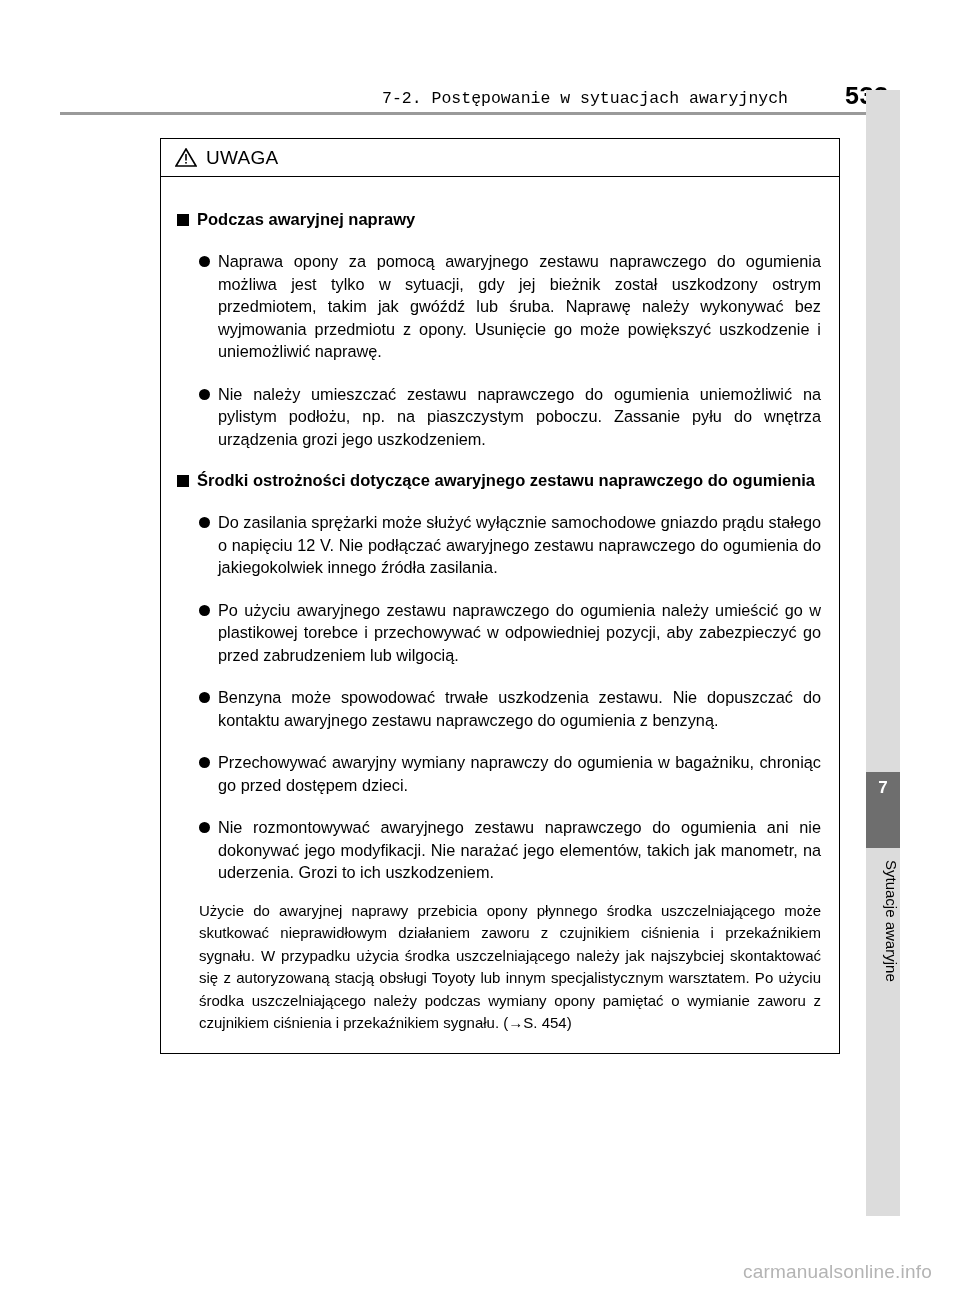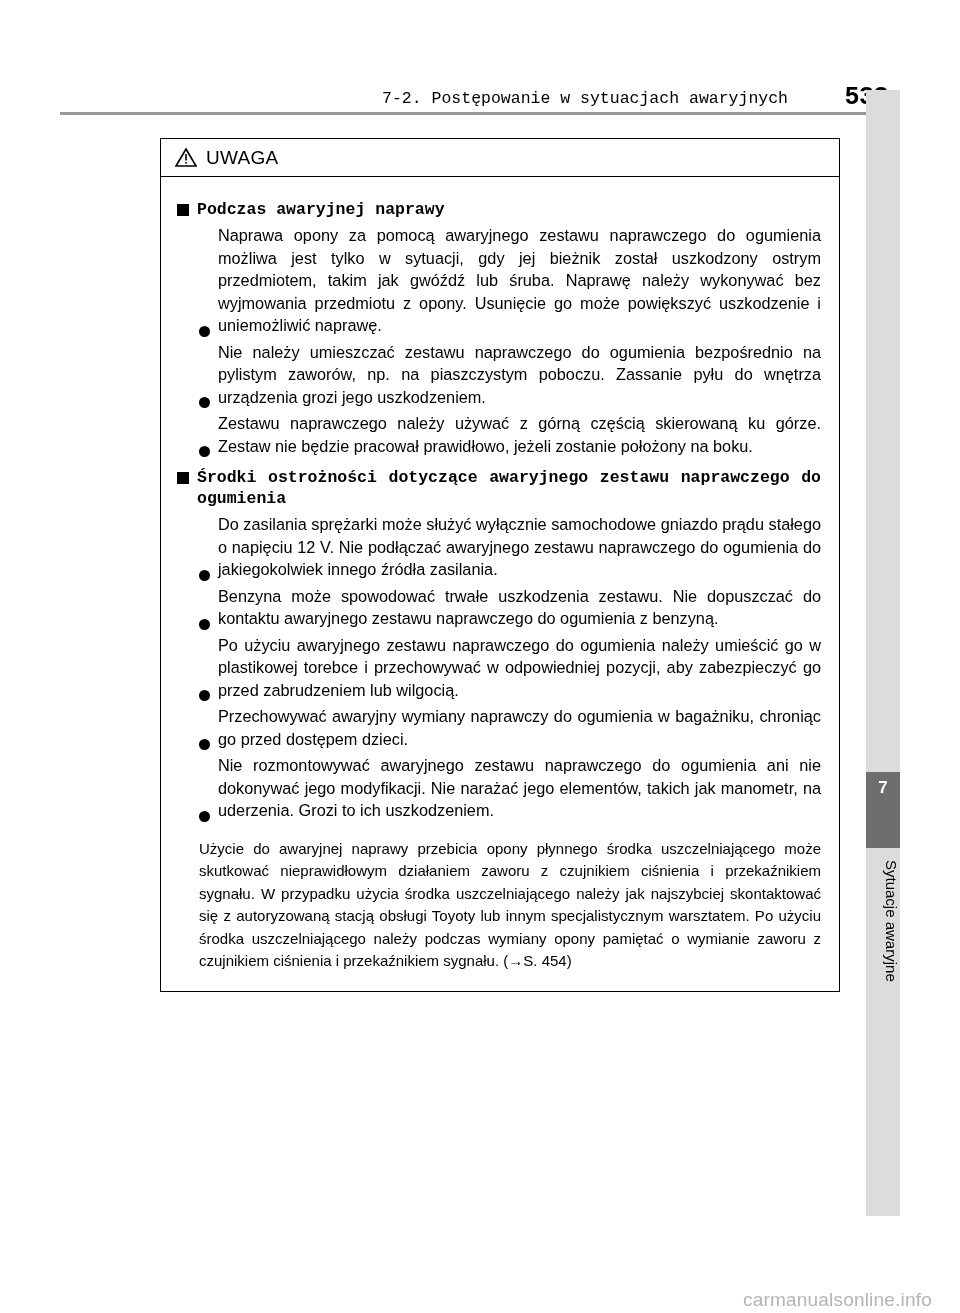--- a/index.html
+++ b/index.html
@@ -119,42 +119,41 @@
     letter-spacing: 0.3px;
   }
   .warn-body {
     padding: 12px 18px 18px 16px;
   }
 
   
   .sq-head {
     display: flex;
     align-items: flex-start;
-    margin-top: 10px;
+    margin-top: 20px;
     margin-bottom: 2px;
-    font-family: Liberation Mono, monospace;
   }
   .sq-marker {
     width: 12px;
     height: 12px;
     background: #000;
     margin-top: 5px;
     margin-right: 8px;
     flex: none;
   }
   .sq-text {
     font-size: 16.5px;
     font-weight: bold;
     line-height: 21px;
     text-align: justify;
   }
   .bullet-item {
     display: flex;
-    align-items: flex-end;
-    margin-top: 4px;
+    align-items: flex-start;
+    margin-top: 20px;
     padding-left: 22px;
   }
   .bullet-dot {
     width: 11px;
     height: 11px;
     border-radius: 50%;
     background: #000;
     margin-top: 6px;
     margin-right: 8px;
     flex: none;
@@ -171,21 +170,21 @@
     text-align: justify;
     text-justify: inter-word;
     margin-top: 16px;
     padding-left: 22px;
   }
 
   
   .footer-mark {
     position: absolute;
     right: 28px;
-    bottom: 2px;
+    bottom: 30px;
     font-size: 19px;
     color: #b4b4b4;
     letter-spacing: 0.2px;
   }
 </style>
 </head>
 <body>
 
 <div class="header">
   <div class="header-title">7-2. Postępowanie w sytuacjach awaryjnych</div>
@@ -217,43 +216,39 @@
       <span class="sq-marker"></span>
       <span class="sq-text">Podczas awaryjnej naprawy</span>
     </div>
 
     <div class="bullet-item">
       <span class="bullet-dot"></span>
       <span class="bullet-text">Naprawa opony za pomocą awaryjnego zestawu naprawczego do ogumienia możliwa jest tylko w sytuacji, gdy jej bieżnik został uszkodzony ostrym przedmiotem, takim jak gwóźdź lub śruba. Naprawę należy wykonywać bez wyjmowania przedmiotu z opony. Usunięcie go może powiększyć uszkodzenie i uniemożliwić naprawę.</span>
     </div>
     <div class="bullet-item">
       <span class="bullet-dot"></span>
-      <span class="bullet-text">Nie należy umieszczać zestawu naprawczego do ogumienia bezpośrednio na pylistym zaworów, np. na piaszczystym poboczu. Zassanie pyłu do wnętrza urządzenia grozi jego uszkodzeniem.</span>
-    </div>
-    <div class="bullet-item">
-      <span class="bullet-dot"></span>
-      <span class="bullet-text">Zestawu naprawczego należy używać z górną częścią skierowaną ku górze. Zestaw nie będzie pracował prawidłowo, jeżeli zostanie położony na boku.</span>
+      <span class="bullet-text">Nie należy umieszczać zestawu naprawczego do ogumienia uniemożliwić na pylistym podłożu, np. na piaszczystym poboczu. Zassanie pyłu do wnętrza urządzenia grozi jego uszkodzeniem.</span>
     </div>
 
     <div class="sq-head">
       <span class="sq-marker"></span>
       <span class="sq-text">Środki ostrożności dotyczące awaryjnego zestawu naprawczego do ogumienia</span>
     </div>
 
     <div class="bullet-item">
       <span class="bullet-dot"></span>
       <span class="bullet-text">Do zasilania sprężarki może służyć wyłącznie samochodowe gniazdo prądu stałego o napięciu 12 V. Nie podłączać awaryjnego zestawu naprawczego do ogumienia do jakiegokolwiek innego źródła zasilania.</span>
     </div>
     <div class="bullet-item">
       <span class="bullet-dot"></span>
+      <span class="bullet-text">Po użyciu awaryjnego zestawu naprawczego do ogumienia należy umieścić go w plastikowej torebce i przechowywać w odpowiedniej pozycji, aby zabezpieczyć go przed zabrudzeniem lub wilgocią.</span>
+    </div>
+    <div class="bullet-item">
+      <span class="bullet-dot"></span>
       <span class="bullet-text">Benzyna może spowodować trwałe uszkodzenia zestawu. Nie dopuszczać do kontaktu awaryjnego zestawu naprawczego do ogumienia z benzyną.</span>
-    </div>
-    <div class="bullet-item">
-      <span class="bullet-dot"></span>
-      <span class="bullet-text">Po użyciu awaryjnego zestawu naprawczego do ogumienia należy umieścić go w plastikowej torebce i przechowywać w odpowiedniej pozycji, aby zabezpieczyć go przed zabrudzeniem lub wilgocią.</span>
     </div>
     <div class="bullet-item">
       <span class="bullet-dot"></span>
       <span class="bullet-text">Przechowywać awaryjny wymiany naprawczy do ogumienia w bagażniku, chroniąc go przed dostępem dzieci.</span>
     </div>
     <div class="bullet-item">
       <span class="bullet-dot"></span>
       <span class="bullet-text">Nie rozmontowywać awaryjnego zestawu naprawczego do ogumienia ani nie dokonywać jego modyfikacji. Nie narażać jego elementów, takich jak manometr, na uderzenia. Grozi to ich uszkodzeniem.</span>
     </div>
 

